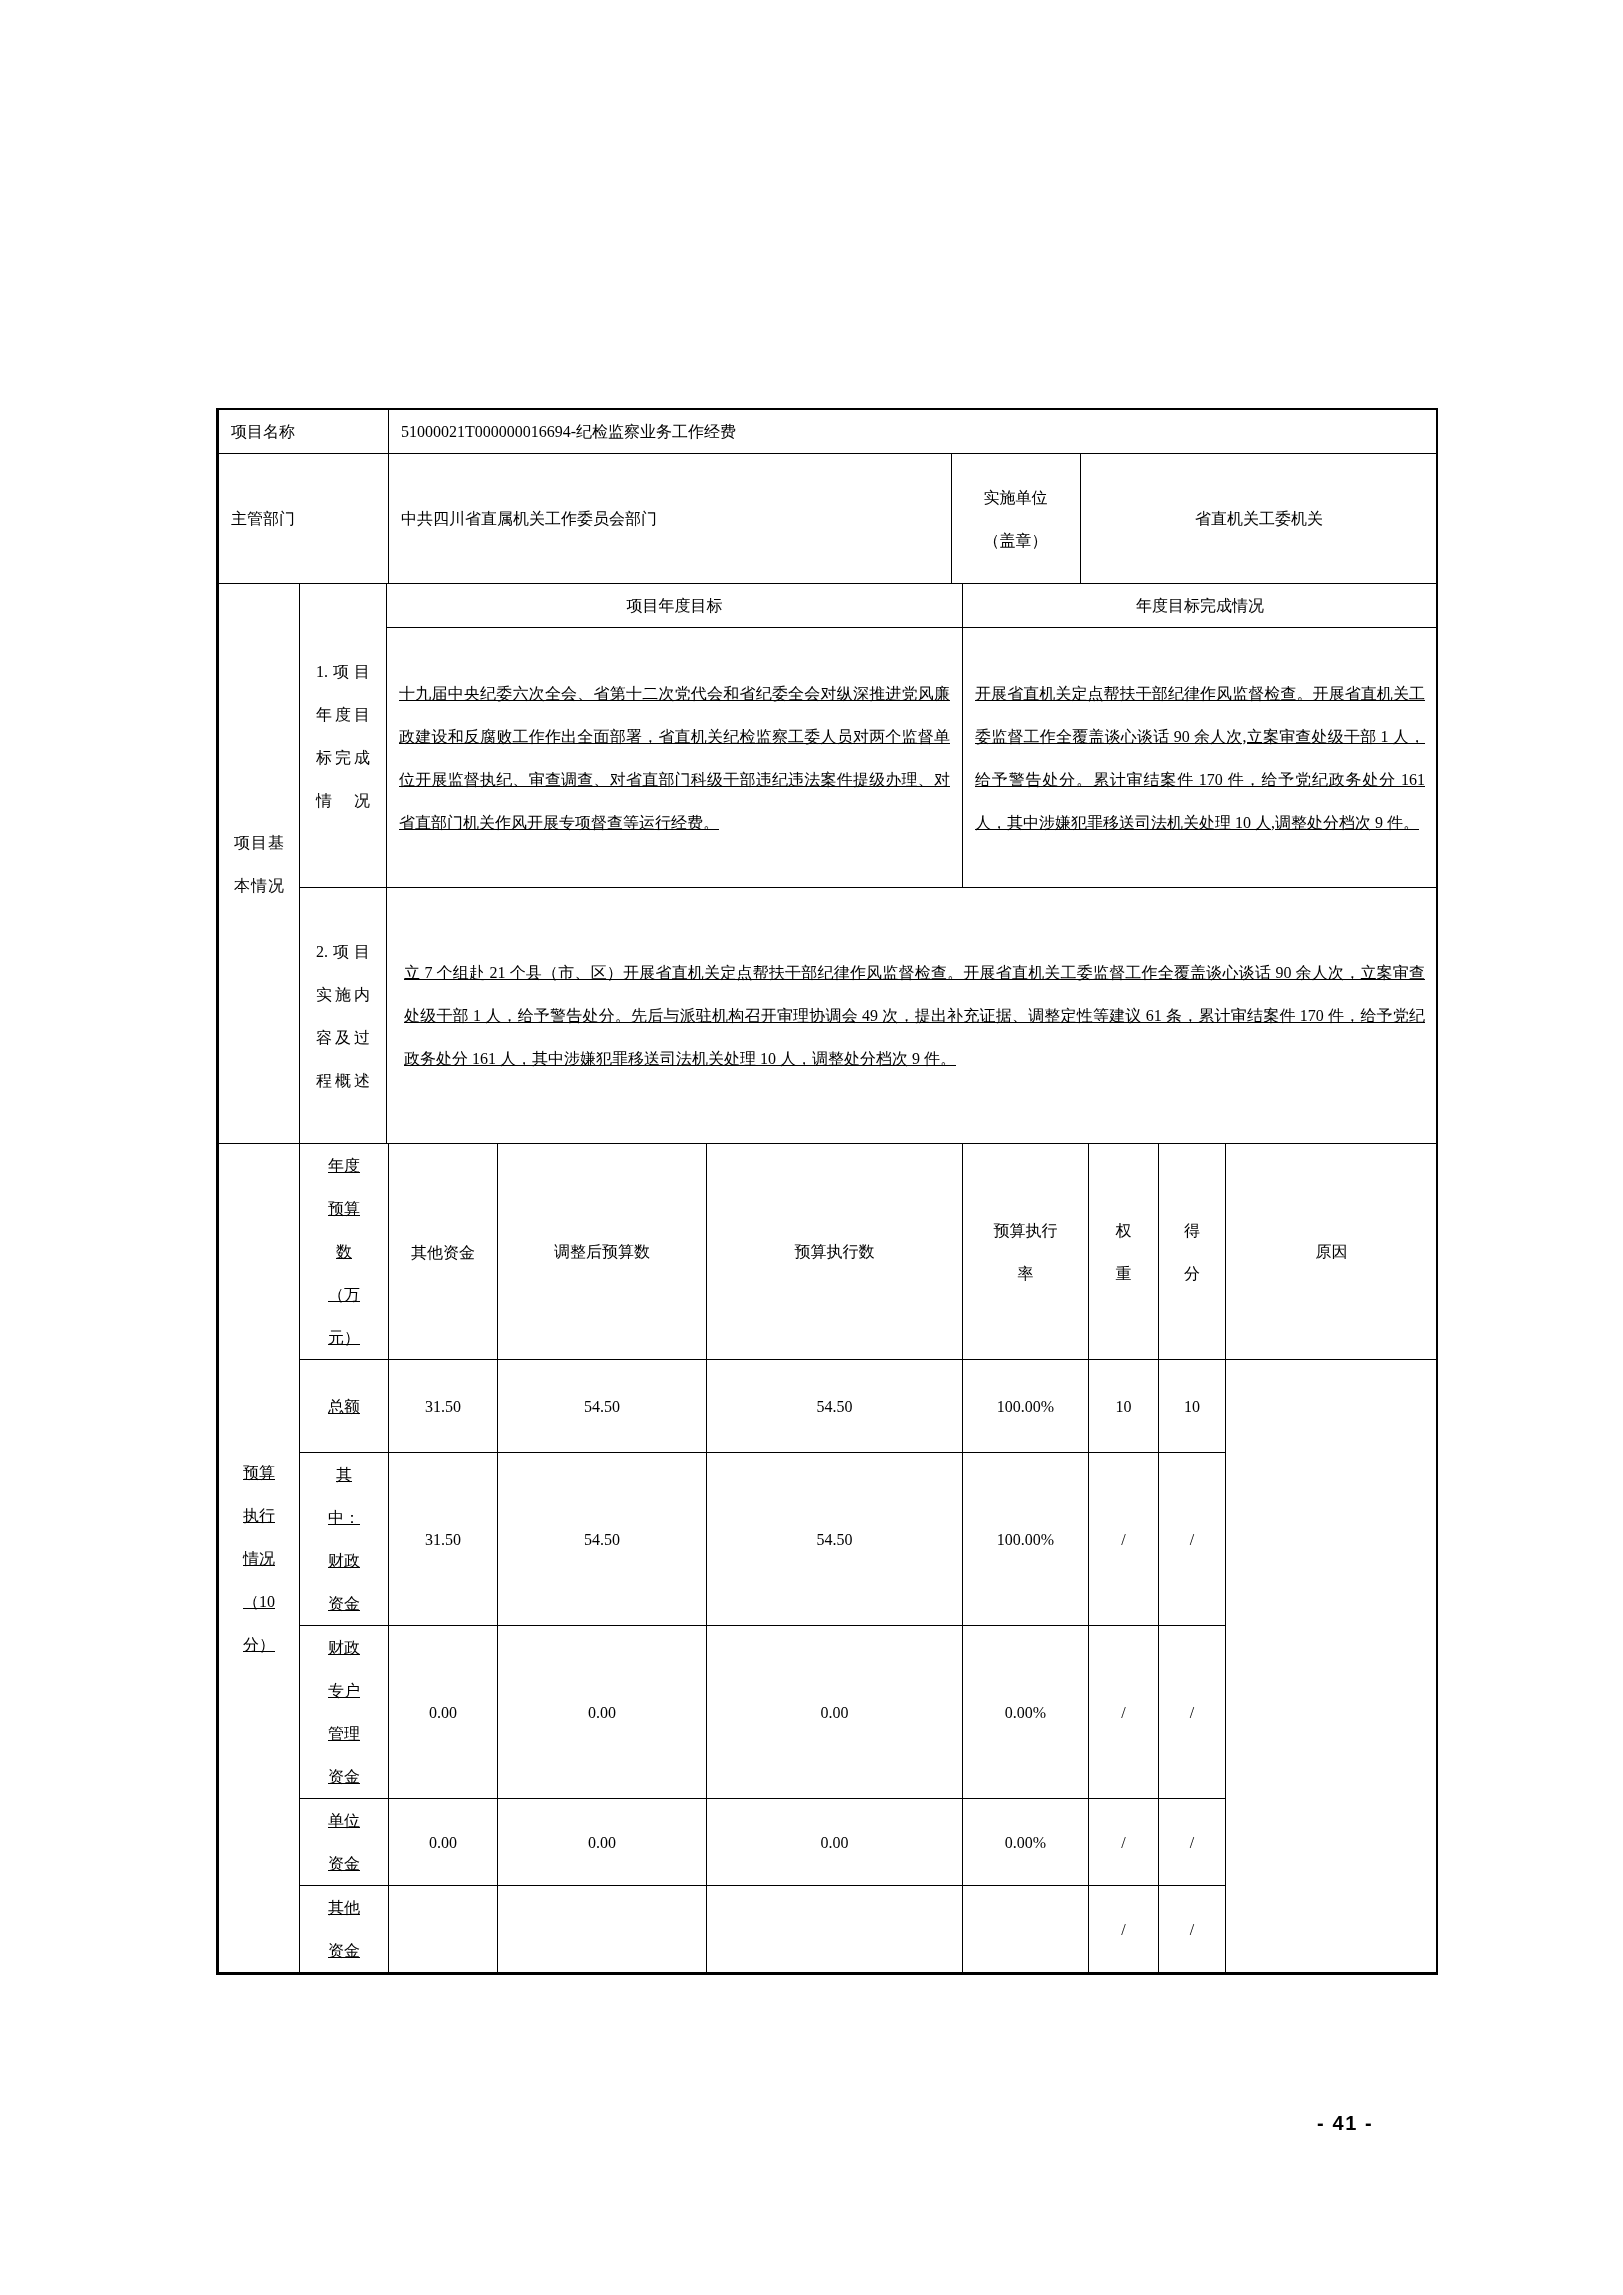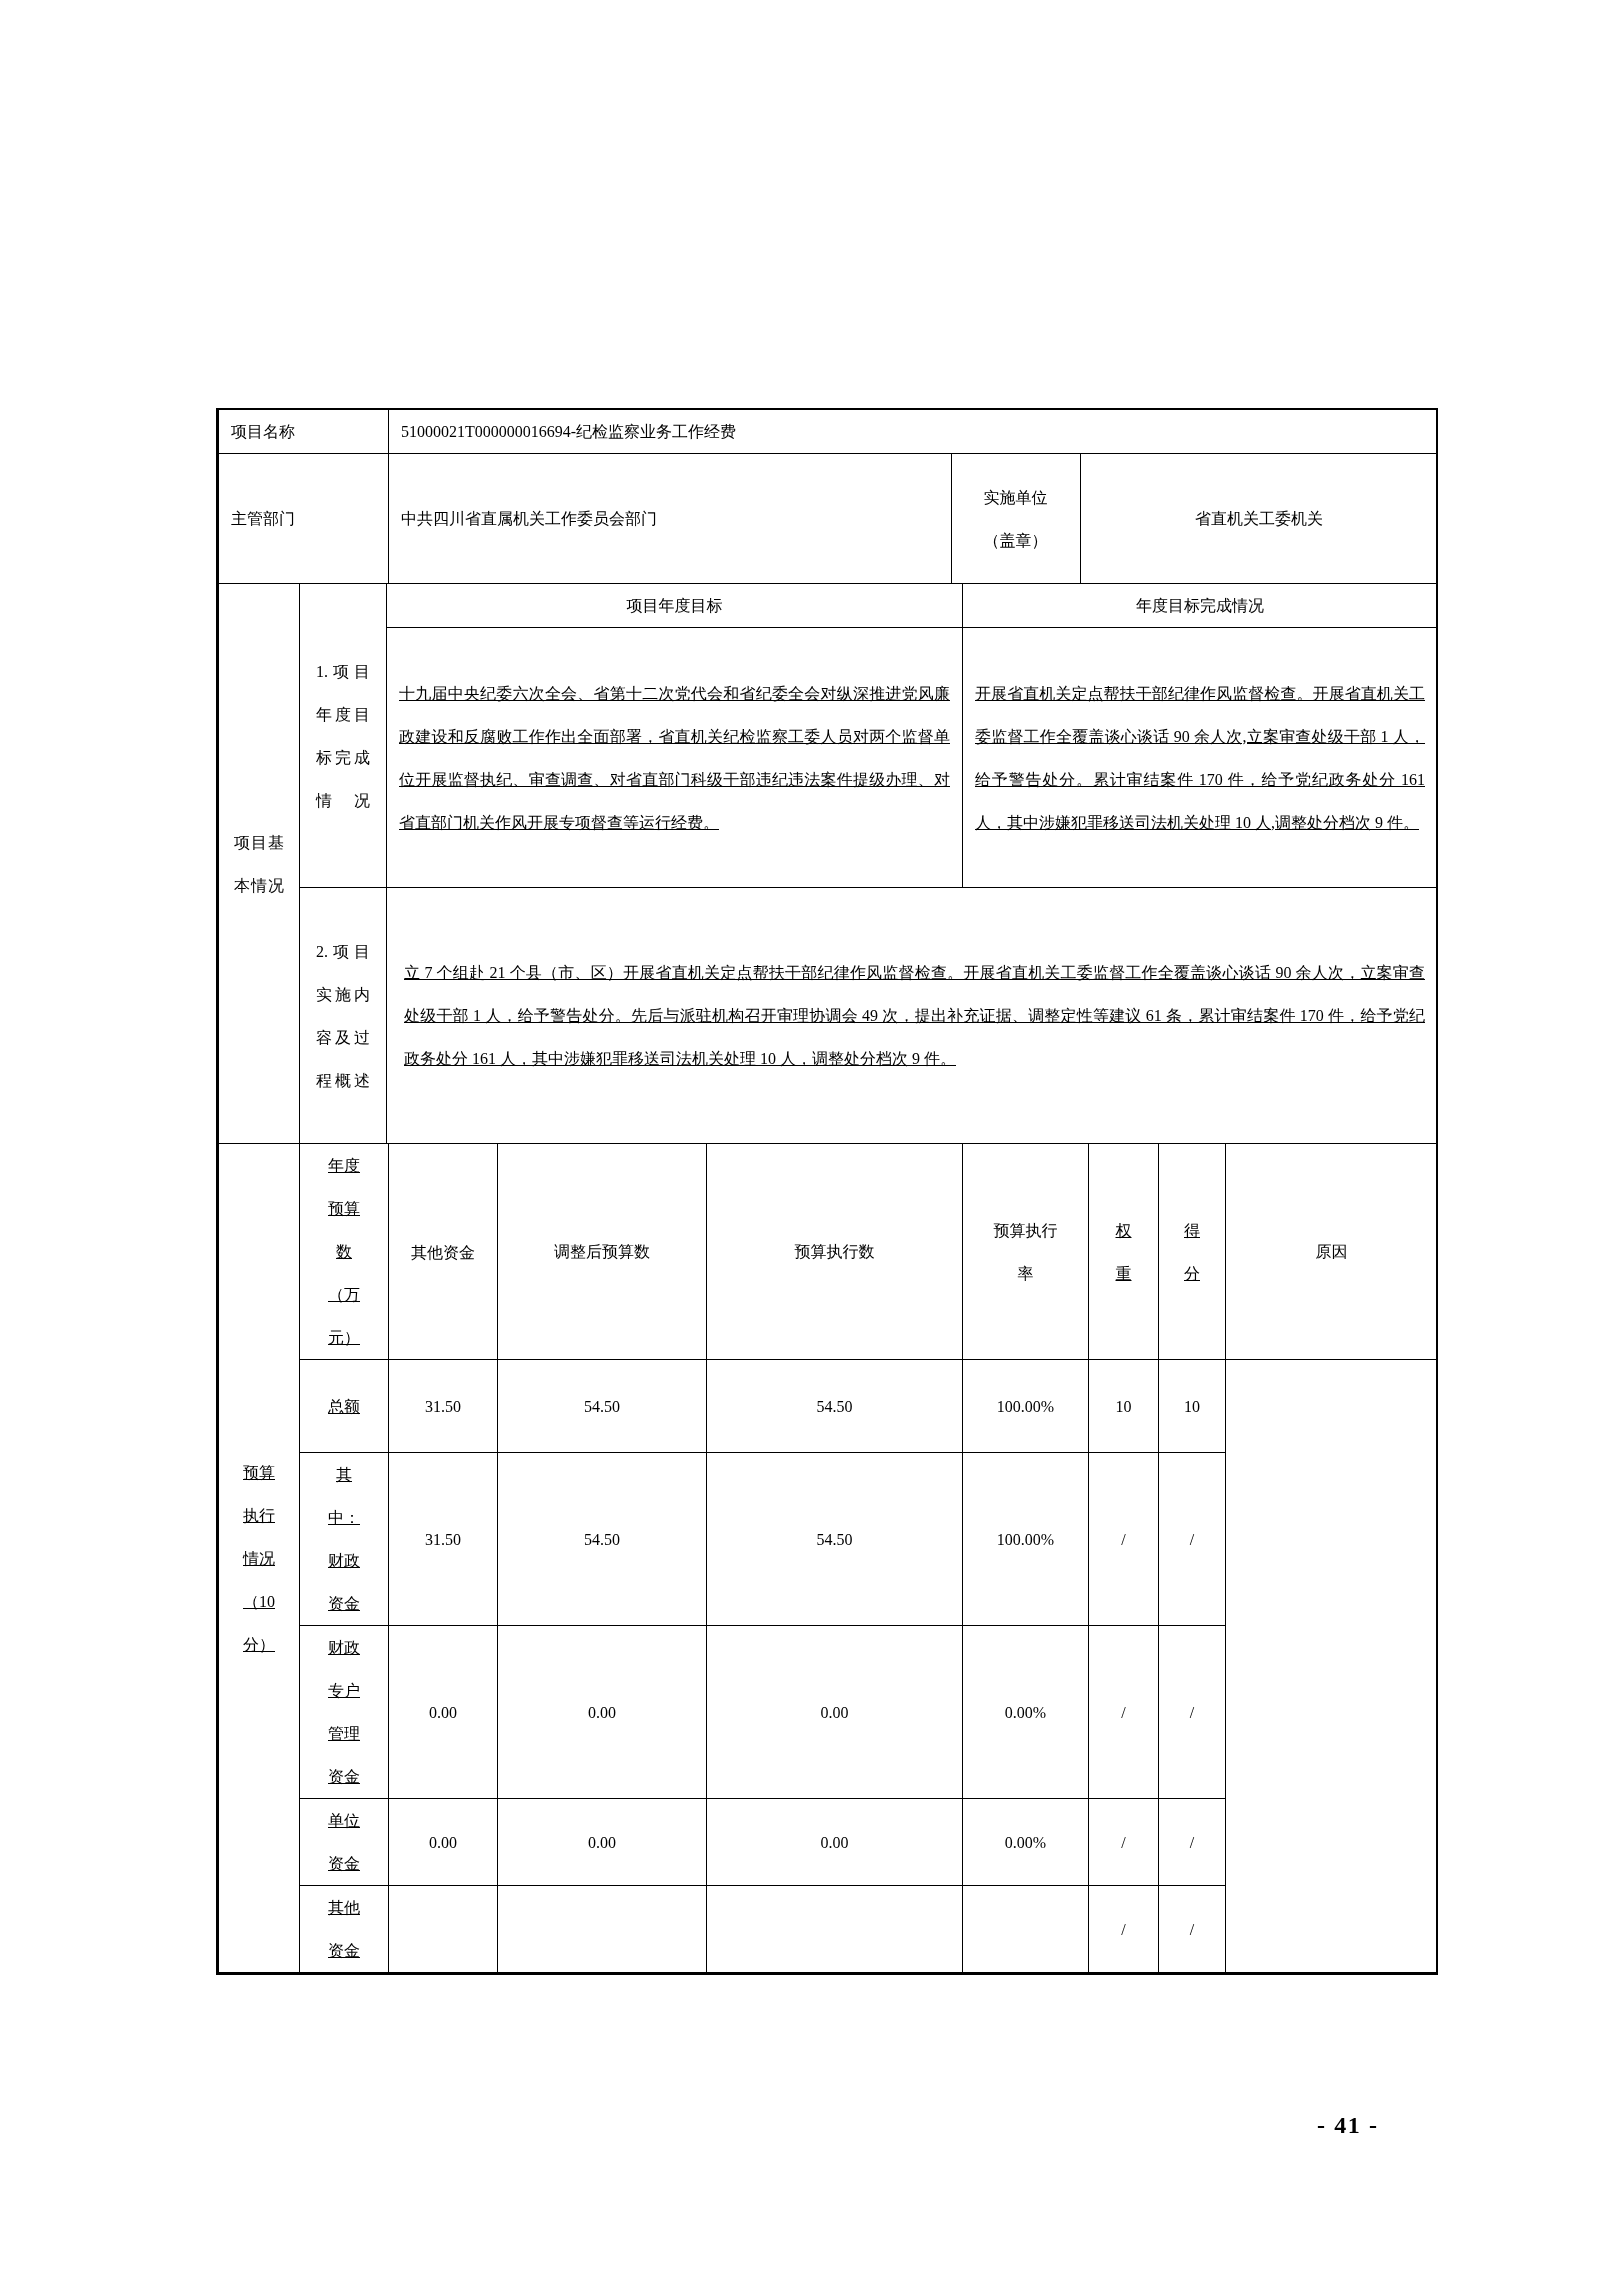--- a/index.html
+++ b/index.html
@@ -47,32 +47,32 @@
   .para {
     text-align:justify;
     padding:3.2px 12px;
     text-decoration:underline;
   }
   .para-mid { line-height:47px;padding-left:17px; }
   
   .wl { display:inline-block; vertical-align:middle; }
   .wc  { text-align:center; }
   .wj  { text-align:justify; text-align-last:justify; }
-  .w30  { width:24px;text-decoration:underline; }
+  .w30  { width:24px; }
   .w58  { width:47px;text-decoration:underline; }
   .w86  { width:71px; }
   .wj62 { width:50px; }
   .wj66 { width:54px; }
   .w100 { width:81px; text-align:right; }
   td.unit-label { text-align:left; padding-left:14.6px; vertical-align:middle; }
   .page-number {
     position:absolute; left:1317px; top:2112px;
-    font-family:Liberation Serif, serif;
+    font-family:Liberation Sans, sans-serif;
     font-weight:bold;
-    font-size:24px;
+    font-size:20px;
     letter-spacing:1.6px;
   }
 </style>
 </head>
 <body>
 
 <div class="page">
 
 
   <div class="table-wrap">

